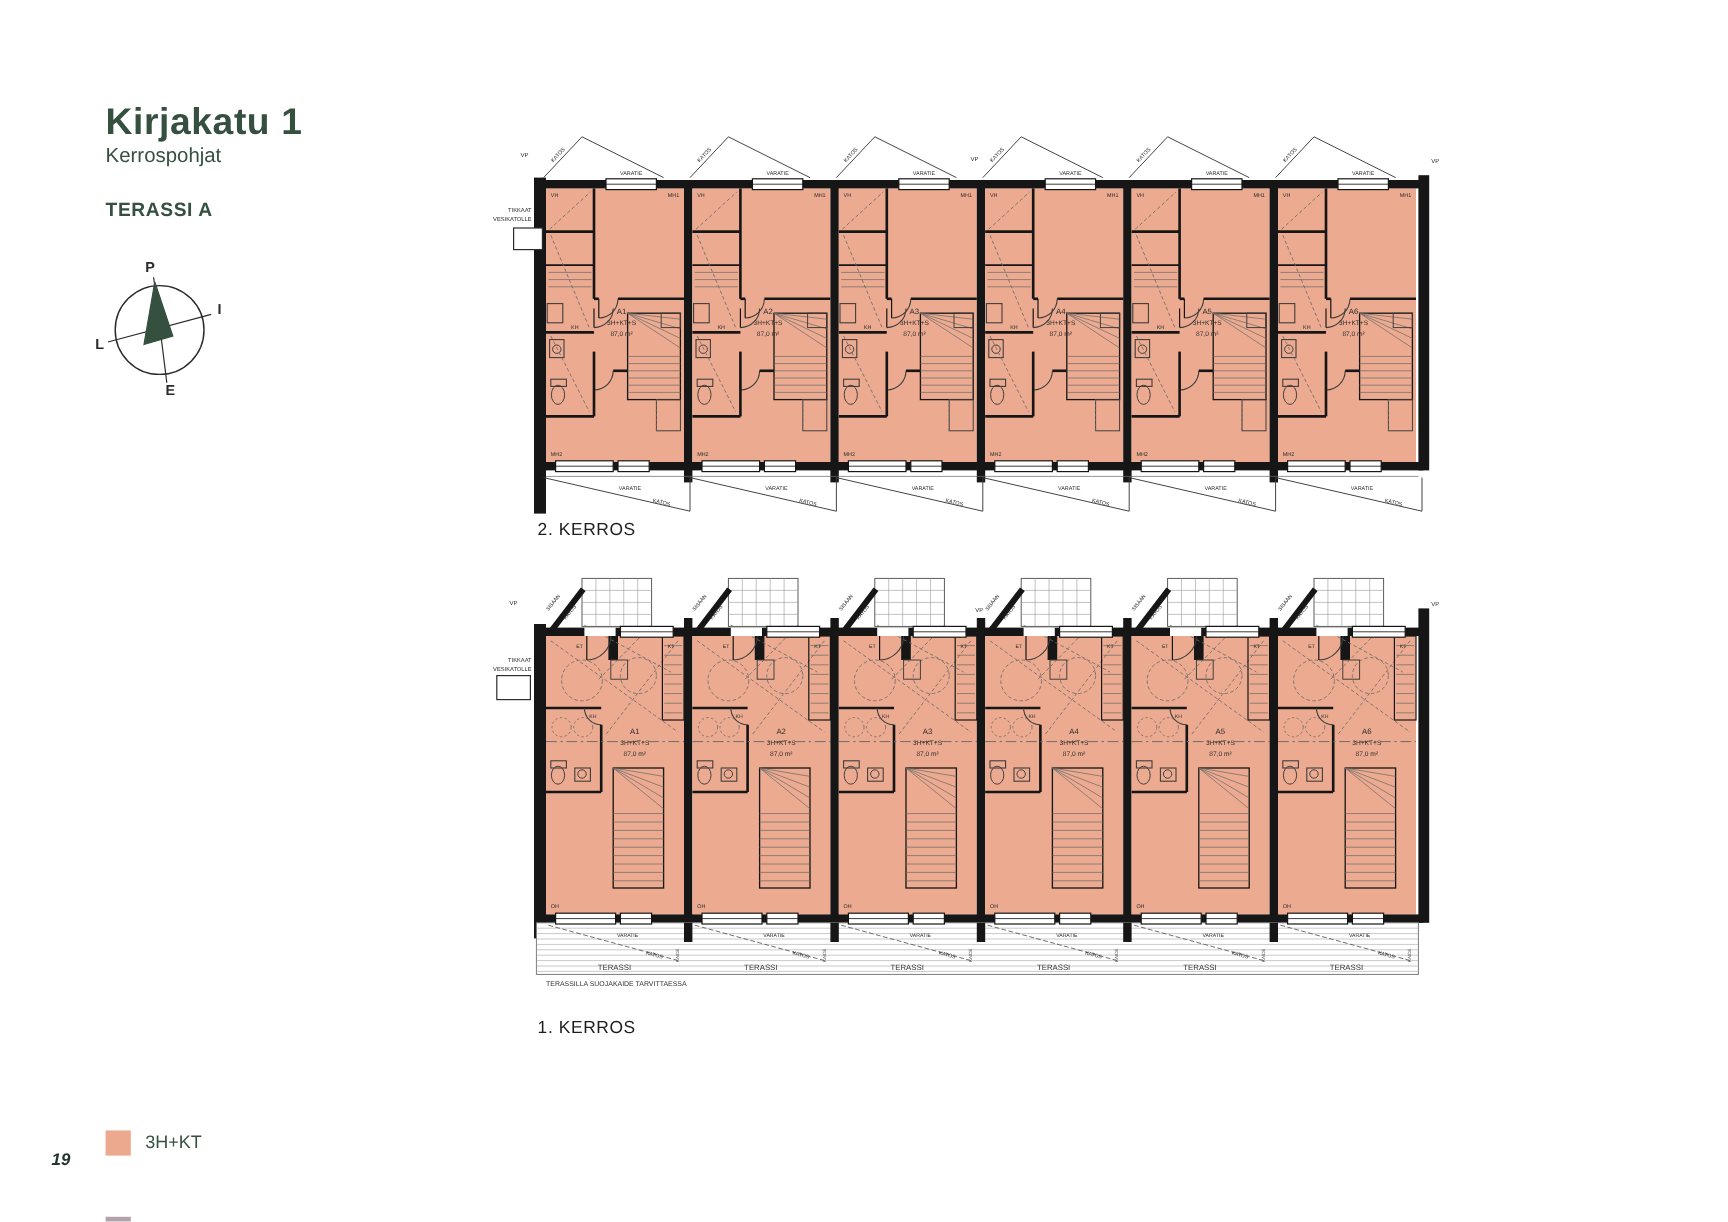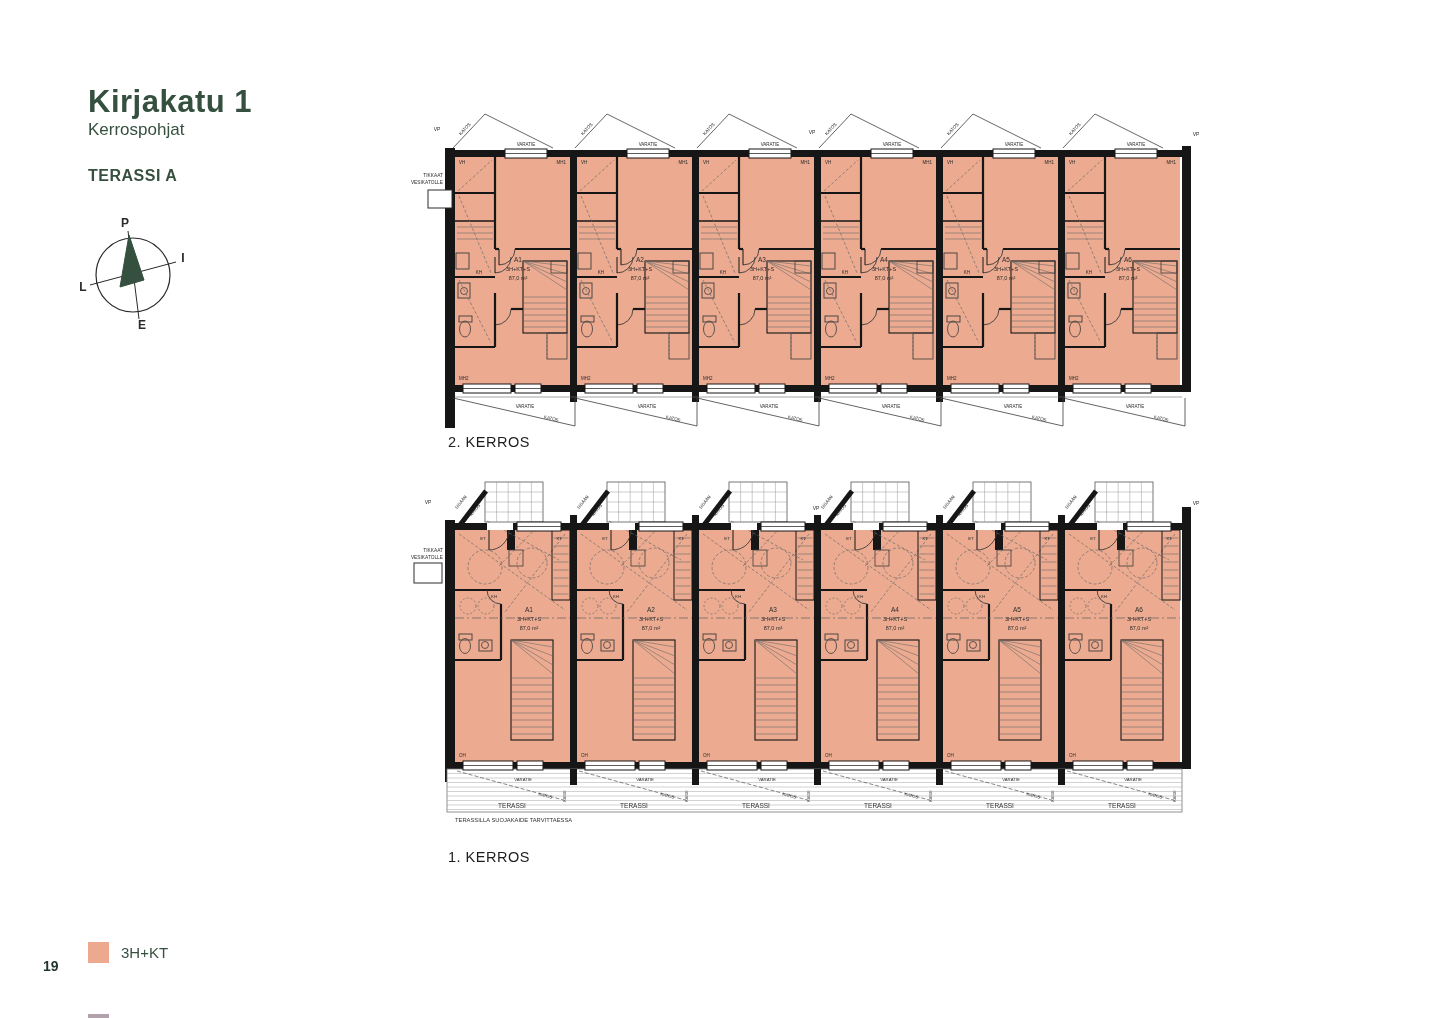--- a/index.html
+++ b/index.html
@@ -8,21 +8,21 @@
   .hdr-title{position:absolute;left:88px;top:84px;font-size:31px;font-weight:bold;color:#35503f;letter-spacing:0.5px;}
   .hdr-sub{position:absolute;left:88px;top:120px;font-size:17px;color:#35503f;}
   .hdr-bldg{position:absolute;left:88px;top:167px;font-size:16px;font-weight:bold;color:#35503f;letter-spacing:0.5px;}
   .caption{position:absolute;font-size:14.5px;color:#1d1d1b;letter-spacing:0.5px;}
   .cap-f2{left:448px;top:434px;}
   .cap-f1{left:448px;top:833px;margin-top:16px;}
   .legend{position:absolute;left:88px;top:892px;}
   .legend-row{display:flex;align-items:center;height:24px;margin-top:48px;}
   .swatch{width:21px;height:21px;display:inline-block;margin-right:12px;}
   .legend-label{font-size:15px;color:#35503f;font-weight:500;}
-  .pagenum{position:absolute;left:43px;top:958px;font-size:14px;font-weight:bold;color:#22352e;}
+  .pagenum{position:absolute;left:43px;top:958px;font-size:14px;font-weight:bold;color:#22352e;font-style:italic;}
   svg text{font-family:"Liberation Sans",sans-serif;}
   .plan-svg{position:absolute;}
 </style>
 </head>
 <body>
 <div class="page"></div>
 
 <div class="hdr-title">Kirjakatu 1</div>
 <div class="hdr-sub">Kerrospohjat</div>
 <div class="hdr-bldg">TERASSI A</div>

